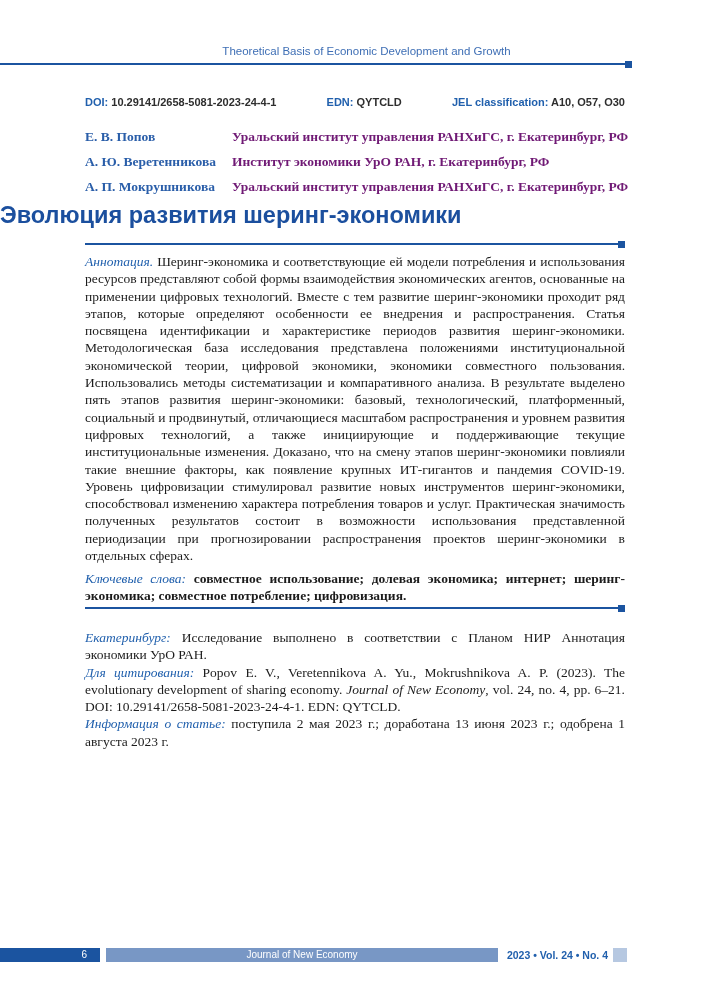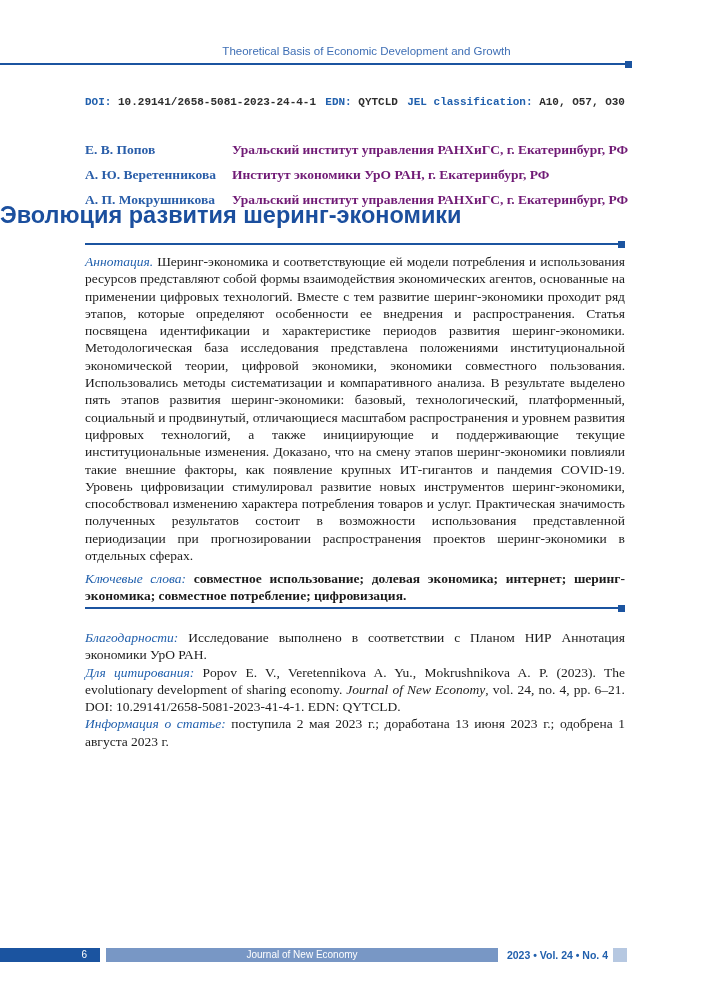--- a/index.html
+++ b/index.html
@@ -30,28 +30,28 @@
     position:absolute; right:-7px; top:-2.5px; width:7px; height:7px;
     background:var(--accent, #1b54a0);
   }
   .title-rule { top:243px; }
   .divider-rule { top:607px; }
 
   
   .meta-row {
     position:absolute; top:96px; left:85px; width:540px;
     display:flex; justify-content:space-between;
-    font-family:Liberation Mono, monospace;
+    font-family:Liberation Sans, sans-serif;
     font-size:11px; font-weight:700;
   }
   .meta-label { color:var(--label-blue, #2160ad); }
   .meta-value { color:#2e2e2e; }
 
   
-  .authors { position:absolute; top:137px; left:85px; width:560px; font-size:13.5px; }
+  .authors { position:absolute; top:124px; left:85px; width:560px; font-size:13.5px; }
   .author-row { display:flex; line-height:25px; }
   .author-name { flex:0 0 147px; font-weight:700; color:var(--name-blue, #2a5ea9); }
   .author-aff { color:#701a75; white-space:nowrap;font-weight:bold; }
 
   
   .article-title {
     position:absolute; top:202px; left:0; width:100%; margin:0;
     font-family:"Liberation Sans", sans-serif;
     font-size:23.5px; font-weight:700;
     color:var(--title-blue, #1b4f9e);
@@ -142,22 +142,22 @@
 
   <p class="para abstract"><span class="para-label">Аннотация.</span> <span class="para-text">Шеринг-экономика и соответствующие ей модели потребления и использования ресурсов представляют собой формы взаимодействия экономических агентов, основанные на применении цифровых технологий. Вместе с тем развитие шеринг-экономики проходит ряд этапов, которые определяют особенности ее внедрения и распространения. Статья посвящена идентификации и характеристике периодов развития шеринг-экономики. Методологическая база исследования представлена положениями институциональной экономической теории, цифровой экономики, экономики совместного пользования. Использовались методы систематизации и компаративного анализа. В результате выделено пять этапов развития шеринг-экономики: базовый, технологический, платформенный, социальный и продвинутый, отличающиеся масштабом распространения и уровнем развития цифровых технологий, а также инициирующие и поддерживающие текущие институциональные изменения. Доказано, что на смену этапов шеринг-экономики повлияли такие внешние факторы, как появление крупных ИТ-гигантов и пандемия COVID-19. Уровень цифровизации стимулировал развитие новых инструментов шеринг-экономики, способствовал изменению характера потребления товаров и услуг. Практическая значимость полученных результатов состоит в возможности использования представленной периодизации при прогнозировании распространения проектов шеринг-экономики в отдельных сферах.</span></p>
 
   <p class="para keywords"><span class="para-label">Ключевые слова:</span> <span class="para-text">совместное использование; долевая экономика; интернет; шеринг-экономика; совместное потребление; цифровизация.</span></p>
 
   <div class="mid-rule divider-rule">
     <span class="rule-square"></span>
   </div>
 
   <div class="back-block">
-    <p class="para"><span class="para-label">Благодарности:</span> <span class="para-text">Исследование выполнено в соответствии с Планом НИР Аннотация экономики УрО РАН.</span></p>
-    <p class="para"><span class="para-label">Для цитирования:</span> <span class="para-text">Popov E. V., Veretennikova A. Yu., Mokrushnikova A. P. (2023). The evolutionary development of sharing economy. </span><span class="journal-italic">Journal of New Economy</span><span class="para-text">, vol. 24, no. 4, pp. 6–21. DOI: 10.29141/2658-5081-2023-41-4-1. EDN: QYTCLD.</span></p>
+    <p class="para"><span class="para-label">Екатеринбург:</span> <span class="para-text">Исследование выполнено в соответствии с Планом НИР Аннотация экономики УрО РАН.</span></p>
+    <p class="para"><span class="para-label">Для цитирования:</span> <span class="para-text">Popov E. V., Veretennikova A. Yu., Mokrushnikova A. P. (2023). The evolutionary development of sharing economy. </span><span class="journal-italic">Journal of New Economy</span><span class="para-text">, vol. 24, no. 4, pp. 6–21. DOI: 10.29141/2658-5081-2023-24-4-1. EDN: QYTCLD.</span></p>
     <p class="para"><span class="para-label">Информация о статье:</span> <span class="para-text">поступила 2 мая 2023 г.; доработана 13 июня 2023 г.; одобрена 1 августа 2023 г.</span></p>
   </div>
 
   <div class="page-footer">
     <div class="footer-page-bar"><span>6</span></div>
     <div class="footer-journal-bar"><span>Journal of New Economy</span></div>
     <div class="footer-issue">2023 • Vol. 24 • No. 4</div>
     <div class="footer-square"></div>
   </div>
 

